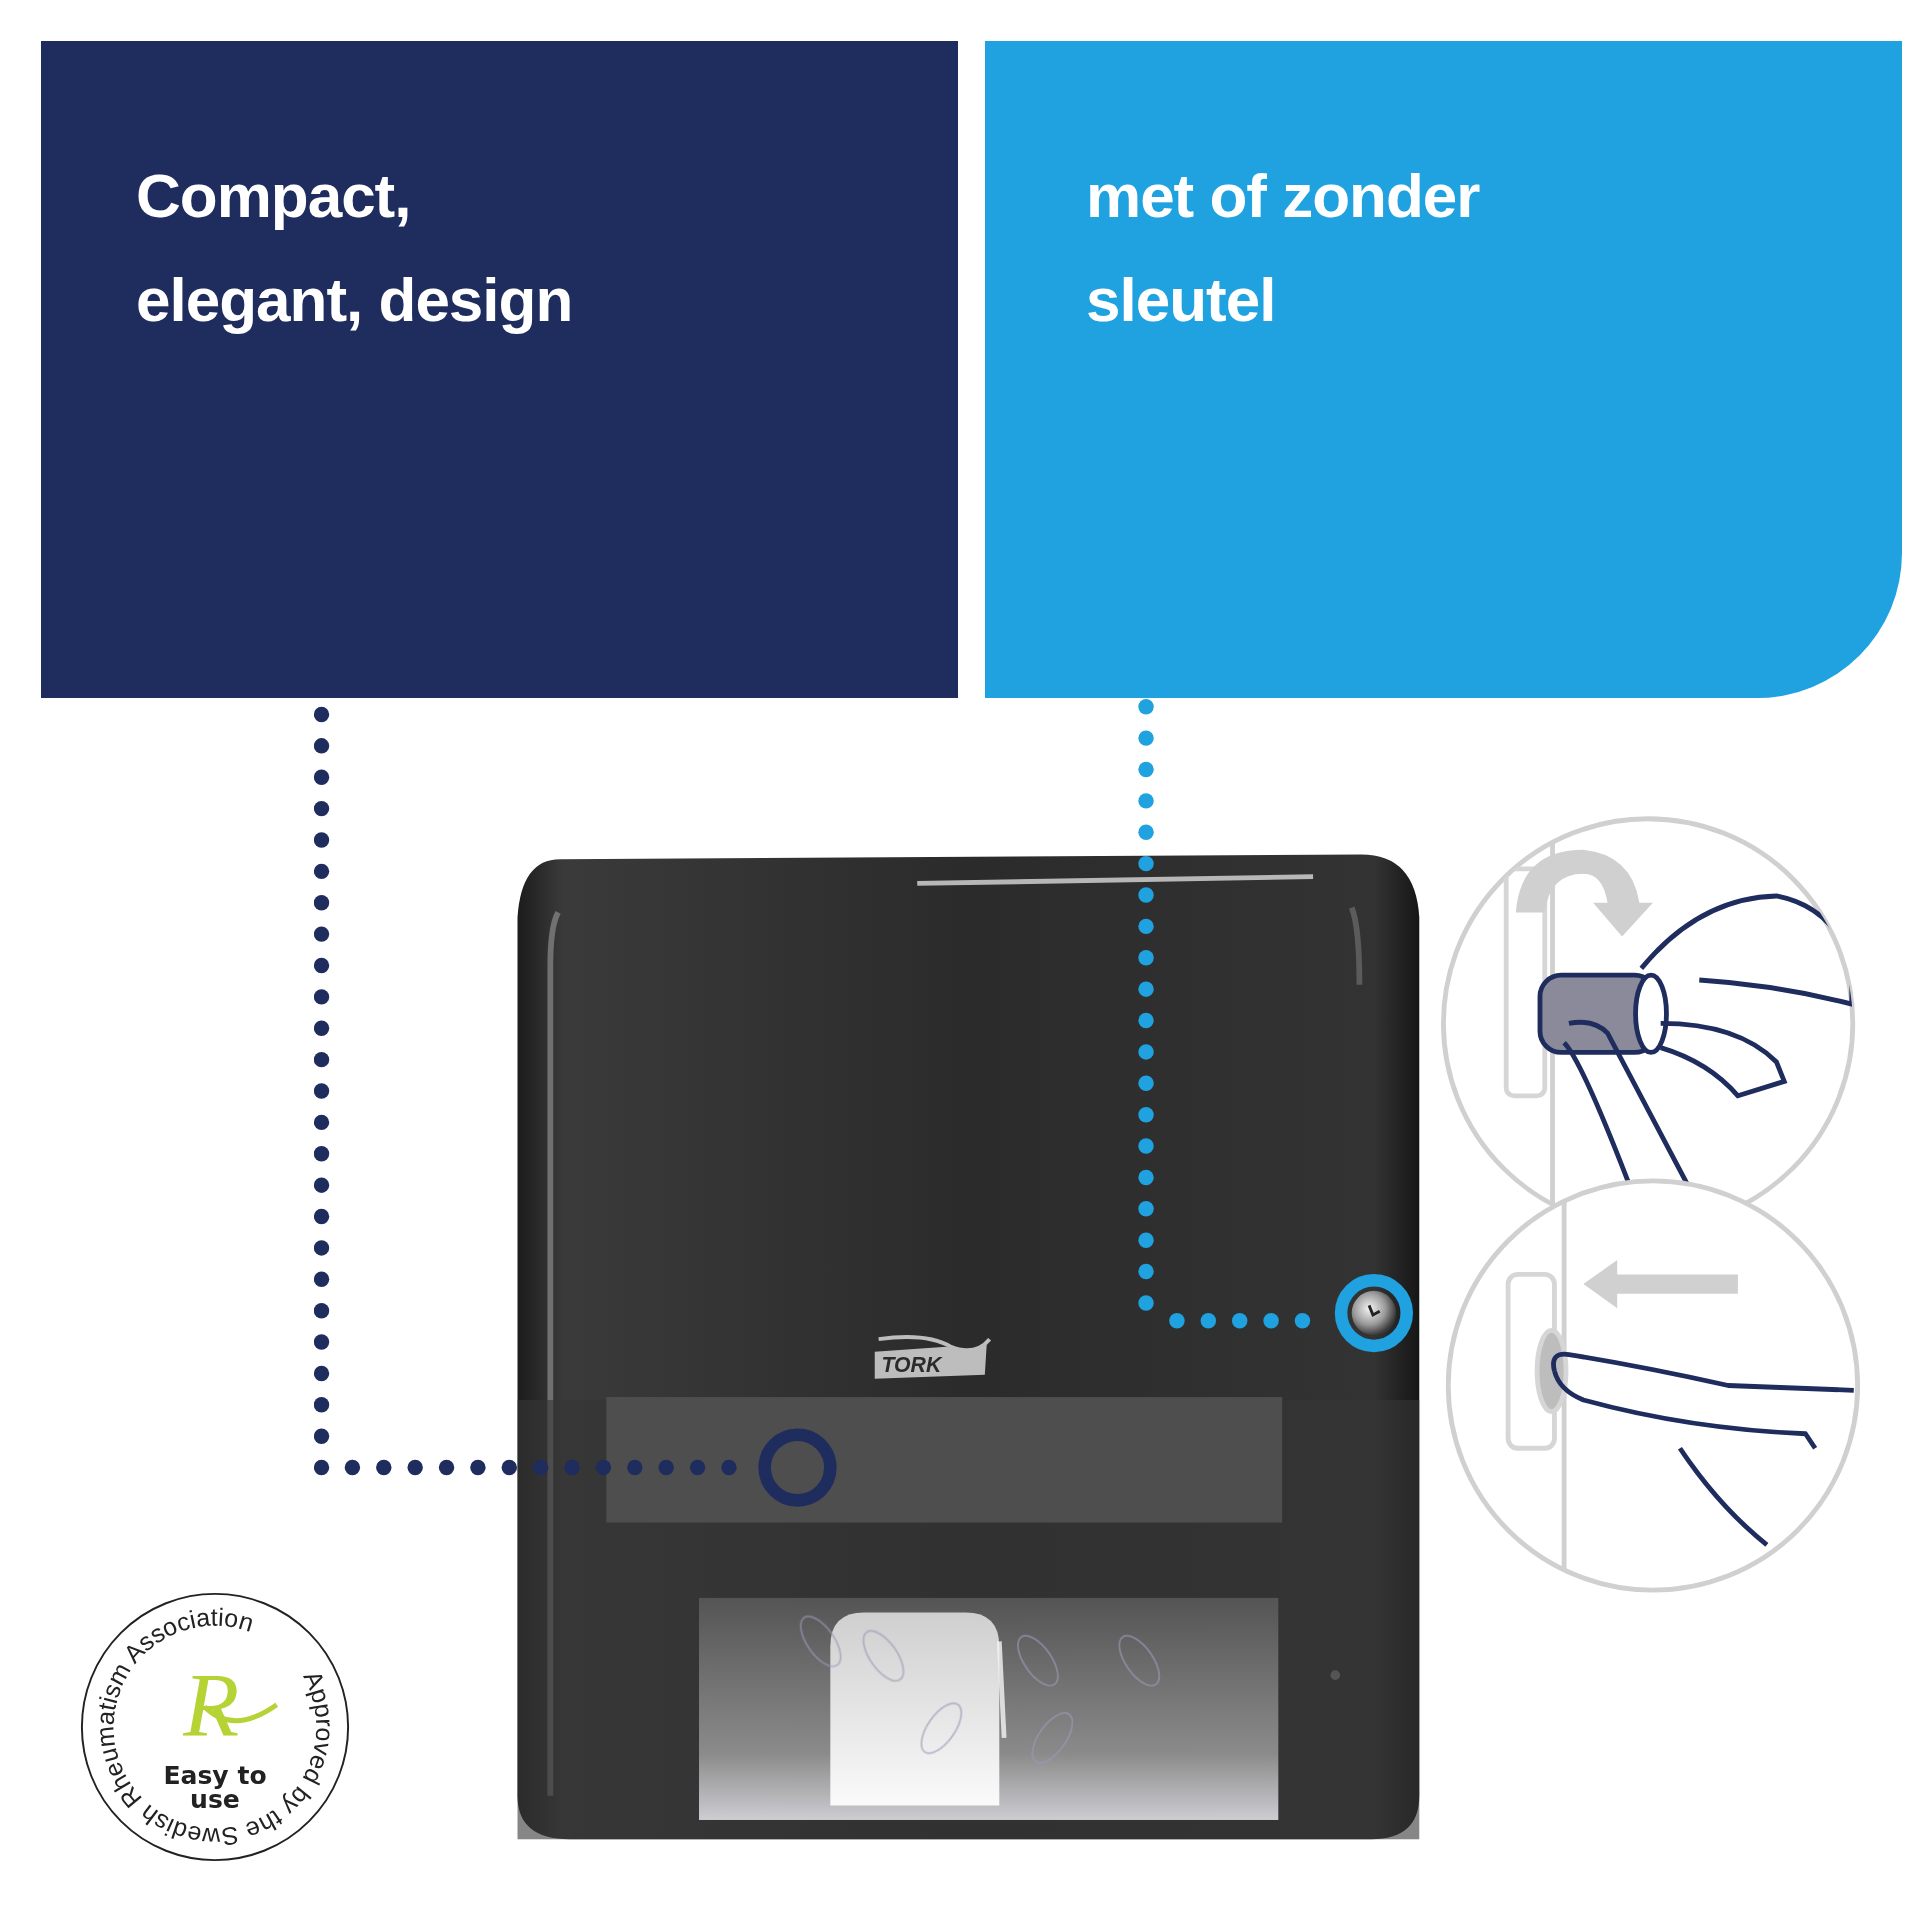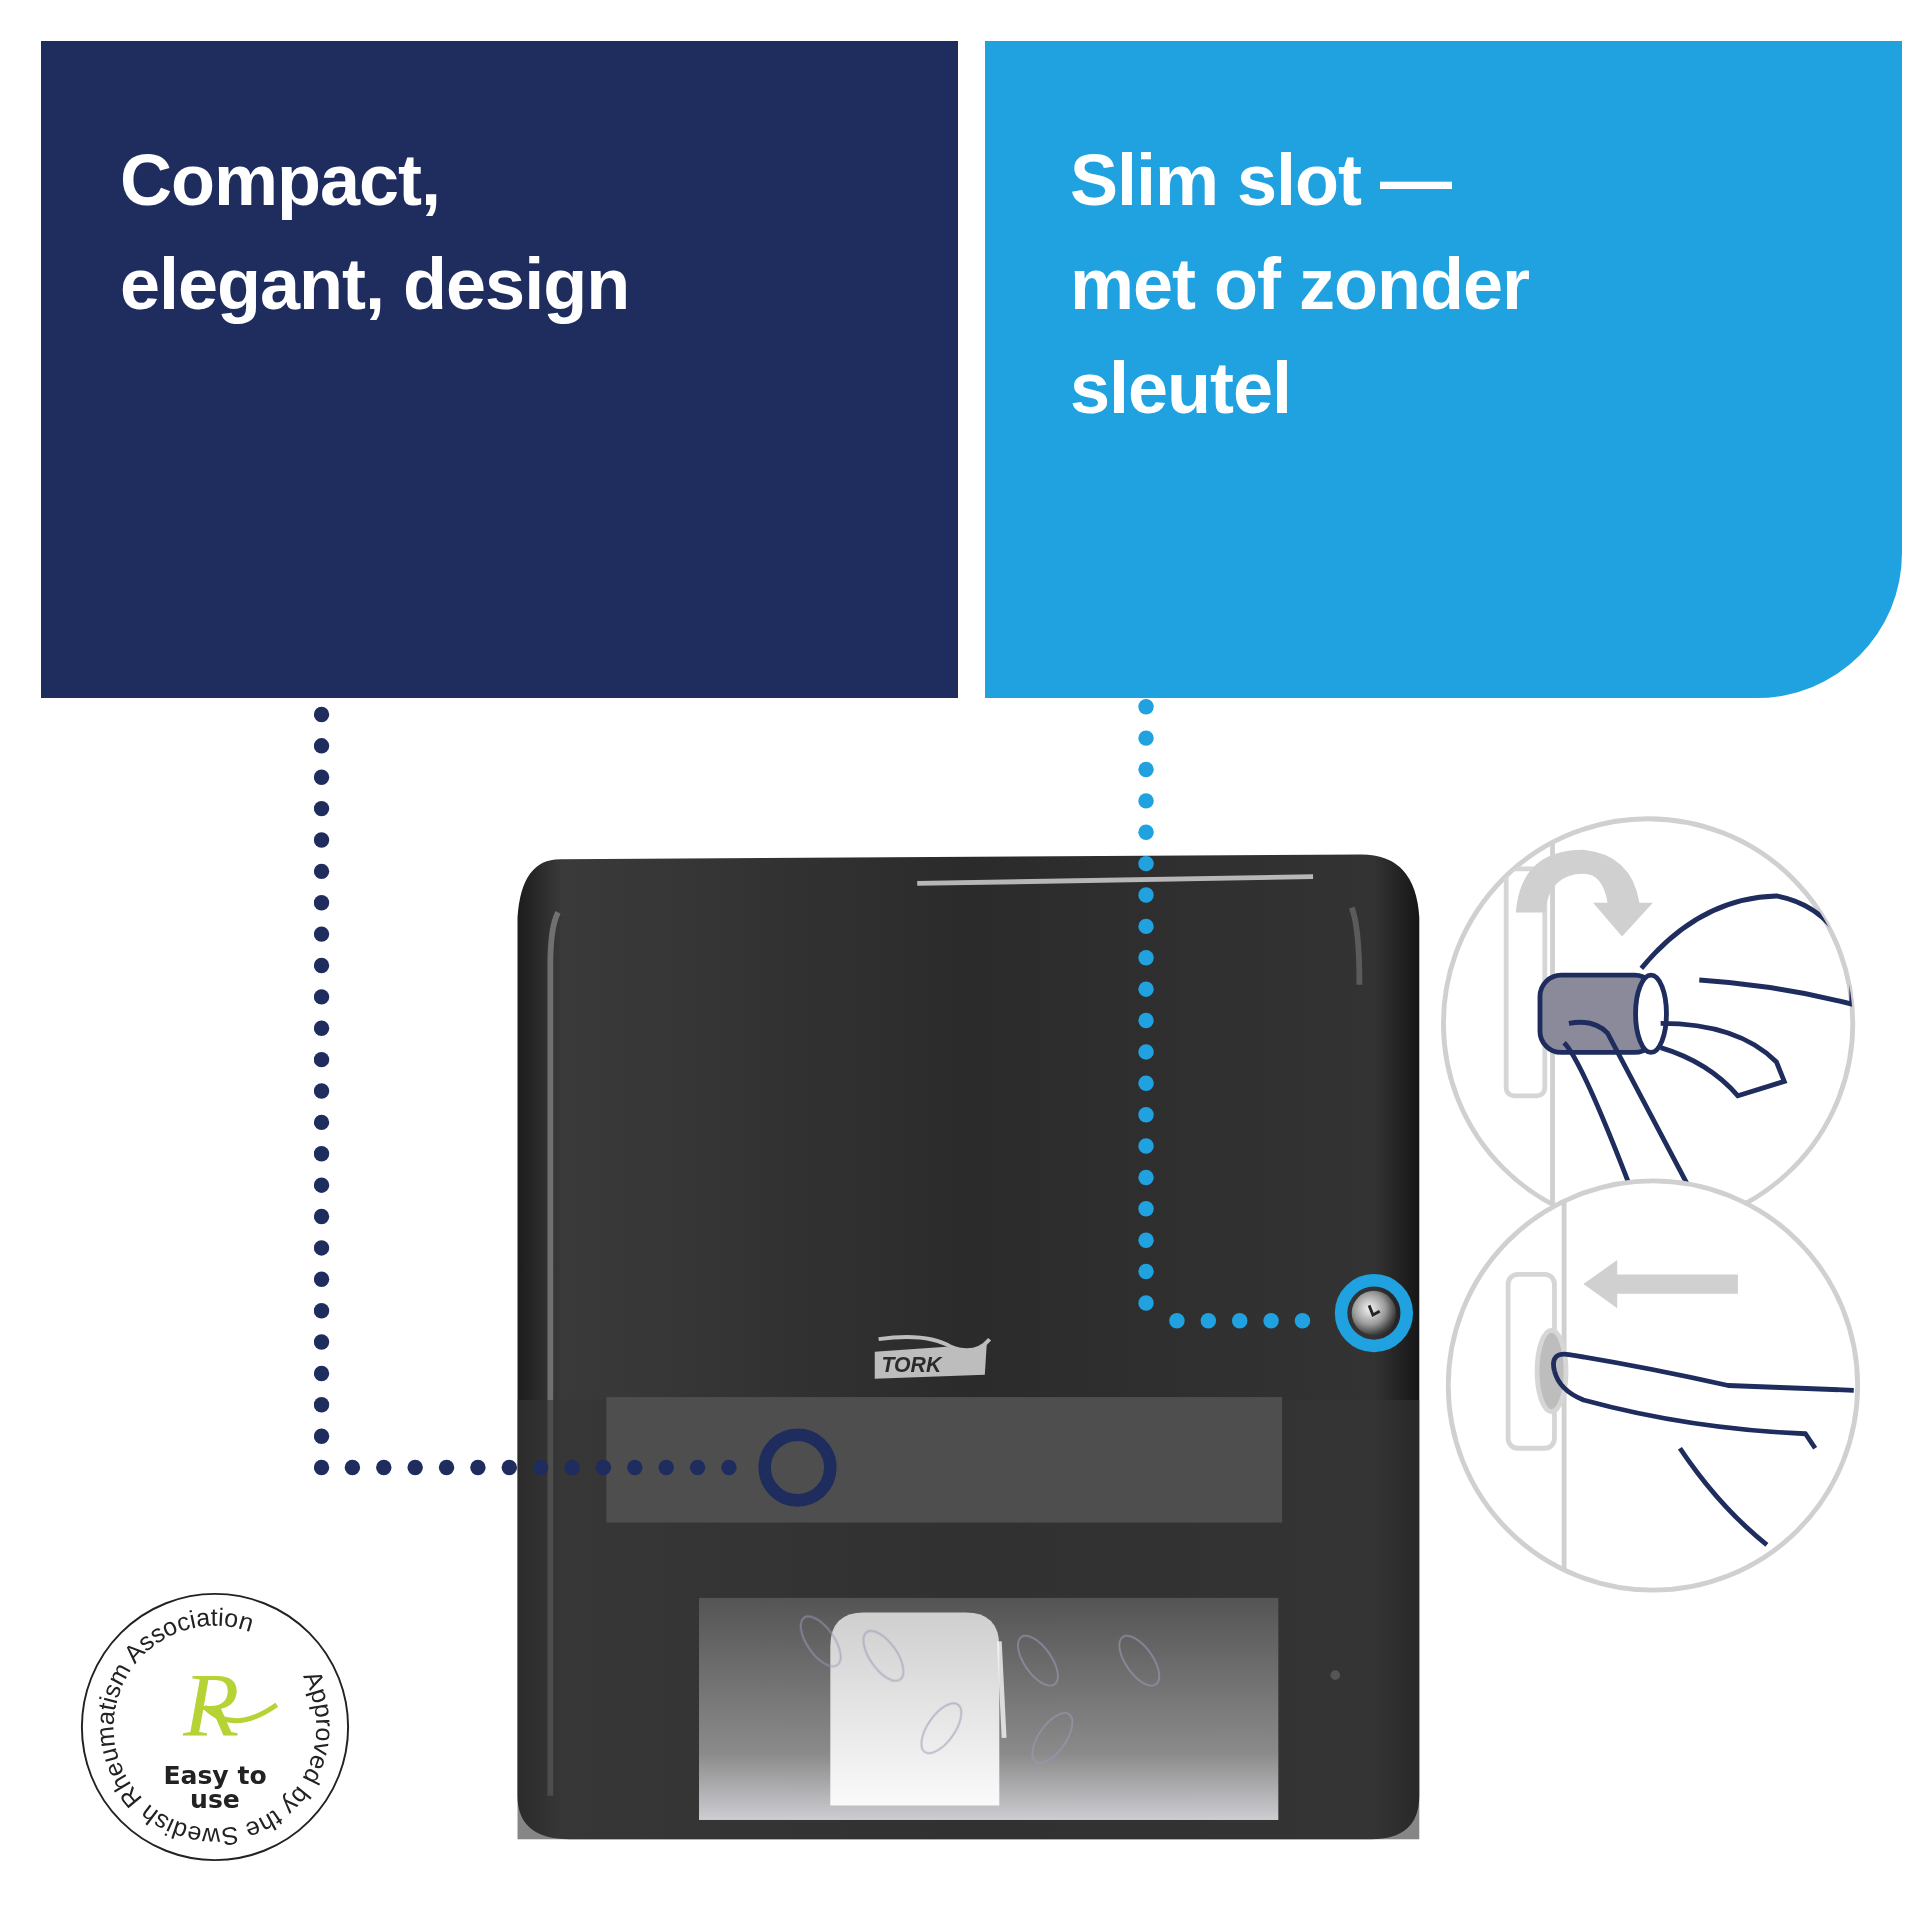--- a/index.html
+++ b/index.html
@@ -2,41 +2,40 @@
 <html><head>
 <meta charset="utf-8">
 <style>
   html, body { margin: 0; padding: 0; background: #ffffff; }
   body { width: 1931px; height: 1931px; position: relative; overflow: hidden;
          font-family: "Liberation Sans", sans-serif; }
   .panel { position: absolute; box-sizing: border-box; }
   .panel-left { left: 41px; top: 41px; width: 917px; height: 657px; background: #1f2c5e; }
   .panel-right { left: 985px; top: 41px; width: 917px; height: 657px; background: #1fa2df;
                  border-bottom-right-radius: 145px; }
-  .headline { position: absolute; color: #ffffff; font-weight: bold; font-size: 72px;
-              line-height: 104px; letter-spacing: -1px; margin: 0; }
+  .headline { position: absolute; color: #ffffff; font-weight: bold; font-size: 62px;
+              line-height: 104px; letter-spacing: -1px; margin: 16px; }
   .panel-left .headline { left: 79px; top: 87px; width: 772px; }
   .panel-right .headline { left: 85px; top: 87px; width: 772px; }
   .headline span { display: block; }
   svg.overlay { position: absolute; left: 0; top: 0; }
   .badge { position: absolute; left: 79px; top: 1591px; width: 272px; height: 272px; }
 </style>
 </head>
 <body>
 
 <div class="panel panel-left">
   <h1 class="headline">
     <span>Compact,</span>
     <span>elegant, design</span>
   </h1>
 </div>
 
 <div class="panel panel-right">
   <h1 class="headline">
-    <span>Slim slot —</span>
     <span>met of zonder</span>
     <span>sleutel</span>
   </h1>
 </div>
 
 <svg class="overlay" width="1931" height="1931" viewBox="0 0 2000 2000">
   <defs>
     <linearGradient id="bodyGrad" x1="0" y1="0" x2="1" y2="0">
       <stop offset="0" stop-color="#1c1c1c"></stop>
       <stop offset="0.05" stop-color="#3a3a3a"></stop>

